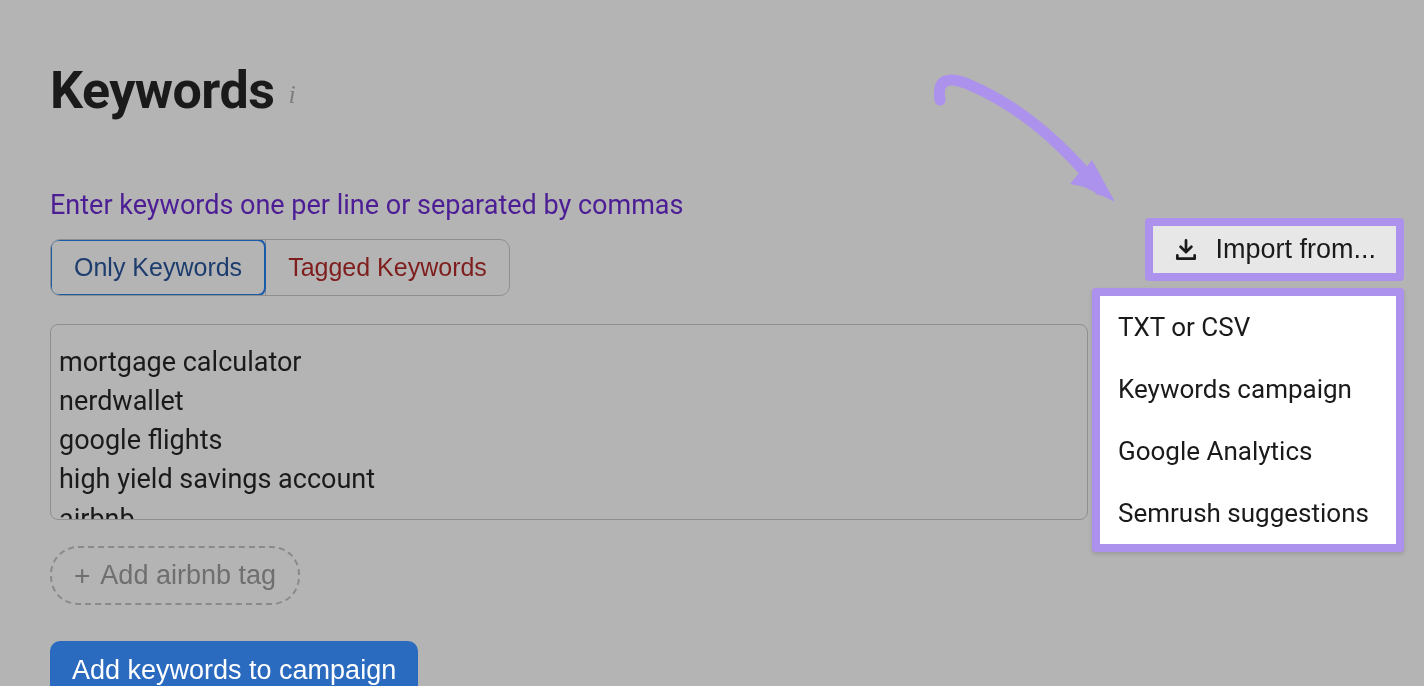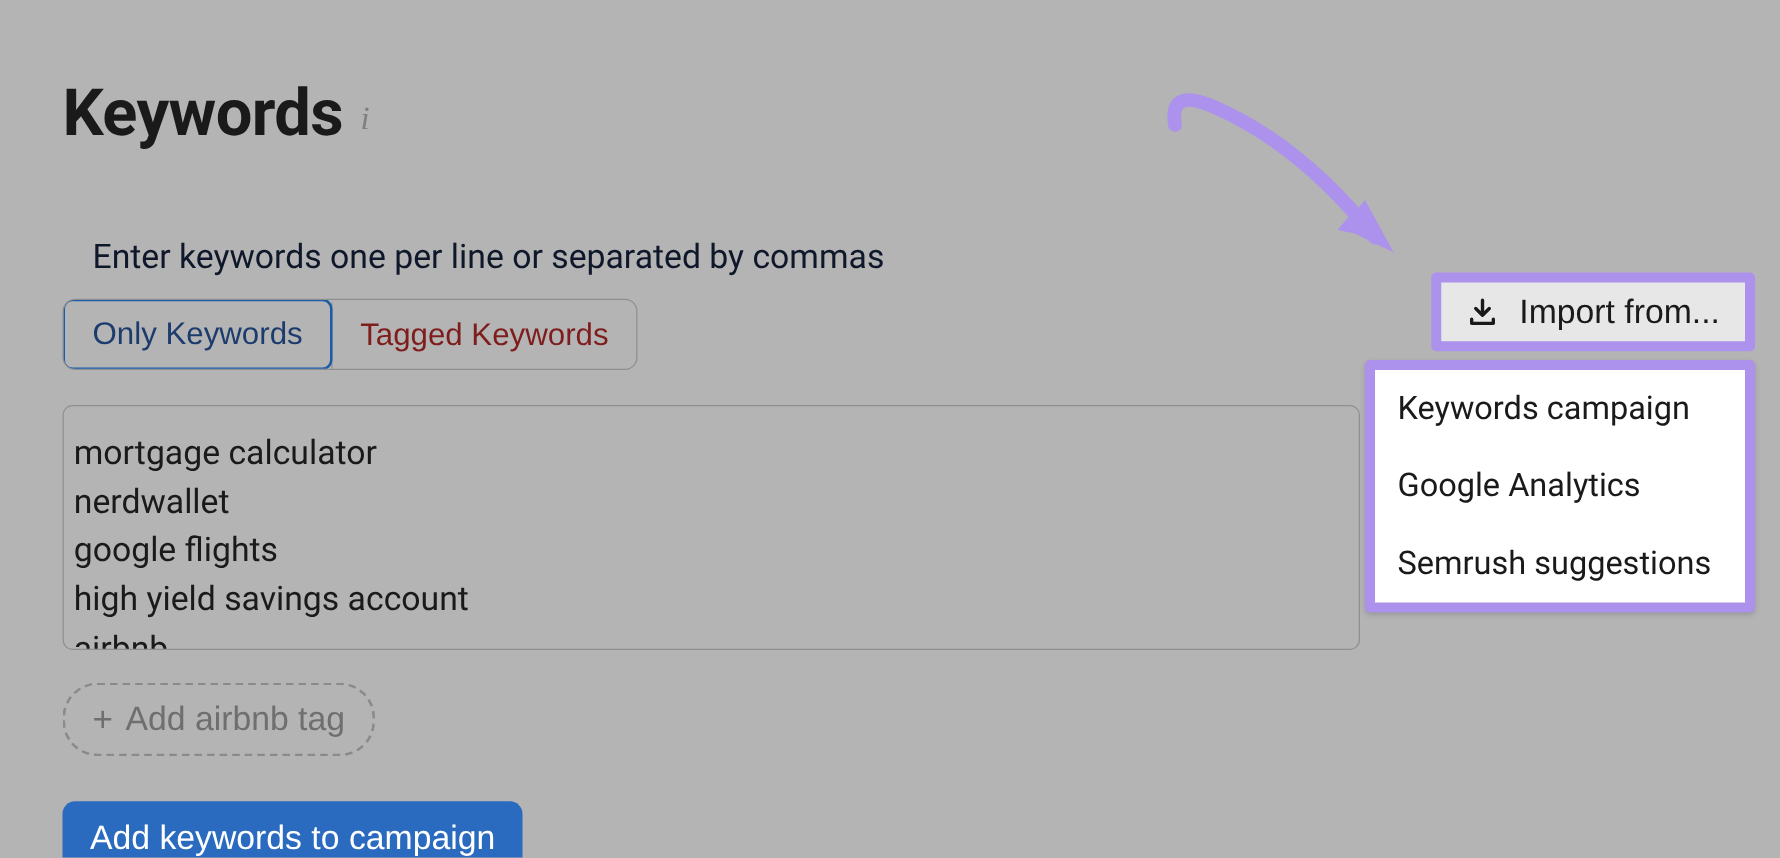--- a/index.html
+++ b/index.html
@@ -34,32 +34,30 @@
       color: #7f7f7f;
       font-family: Georgia, serif;
       font-style: italic;
       font-size: 26px;
       line-height: 1;
       position: relative;
       top: 4px;
     }
     .subheading {
       font-size: 27px;
-      color: #0f172a;
+      color: #4c1d95;
       margin-bottom: 18px;
       font-weight: 400;
-      margin-left: 24px;
     }
     .tabs {
       display: inline-flex;
       border: 1px solid #8f8f8f;
       border-radius: 10px;
       overflow: hidden;
       margin-bottom: 28px;
-      align-items: flex-end;
     }
     .tab {
       padding: 12px 22px;
       font-size: 25px;
       background: transparent;
       border: none;
       cursor: pointer;
       color: #7f1d1d;
     }
     .tab.active {
@@ -199,17 +197,18 @@
 
 <div class="import-wrapper">
   <button class="import-btn">
     <svg width="26" height="26" viewBox="0 0 24 24">
       <path d="M12 3 L12 14 M12 14 L7 9 M12 14 L17 9" stroke="#1a1a1a" stroke-width="2.5" fill="none" stroke-linecap="round" stroke-linejoin="round"></path>
       <path d="M4 17 L4 20 L20 20 L20 17" stroke="#1a1a1a" stroke-width="2.5" fill="none" stroke-linecap="round" stroke-linejoin="round"></path>
     </svg>
     <span>Import from...</span>
   </button>
   <div class="import-dropdown">
+    <div class="import-item">TXT or CSV</div>
     <div class="import-item">Keywords campaign</div>
     <div class="import-item">Google Analytics</div>
     <div class="import-item">Semrush suggestions</div>
   </div>
 </div>
 
 </body></html>

